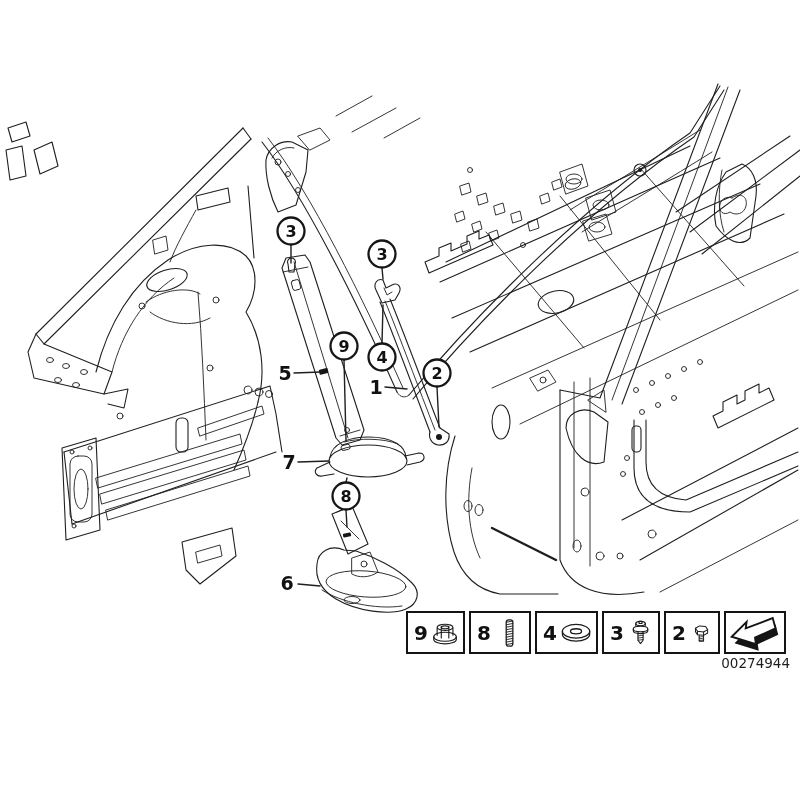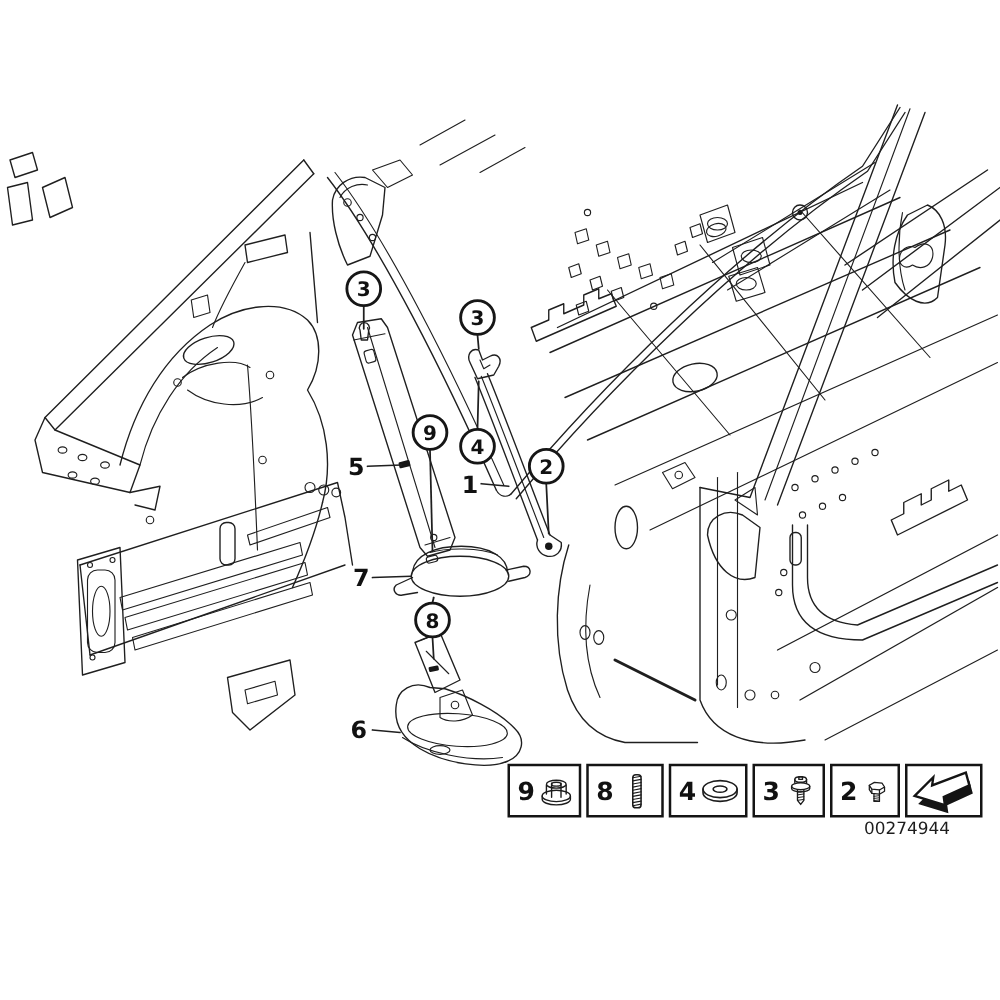--- a/index.html
+++ b/index.html
@@ -12,21 +12,21 @@
   .co-circle{fill:#fff;stroke:#161616;stroke-width:2.3;}
   .co-num{font:bold 16px "DejaVu Sans",sans-serif;fill:#111;text-anchor:middle;}
   .co-plain{font:bold 19px "DejaVu Sans",sans-serif;fill:#111;text-anchor:middle;}
   .dark{fill:#161616;stroke:none;}
   .legend{position:absolute;left:406px;top:611px;display:flex;gap:4px;}
   .cell{box-sizing:border-box;height:43px;border:2px solid #141414;background:#fff;
         display:flex;align-items:center;padding:0 3px 0 6px;}
   .cell .num{font:bold 20px "DejaVu Sans",sans-serif;color:#111;margin-right:2px;}
   .icon-svg{display:block;}
   .ic{fill:none;stroke:#1c1c1c;stroke-width:1.5;stroke-linecap:round;stroke-linejoin:round;}
-  .pn{position:absolute;left:668px;top:655px;width:92px;text-align:right;
+  .pn{position:absolute;left:698px;top:655px;width:92px;text-align:right;
       font:13.5px "DejaVu Sans",sans-serif;color:#1d1d1d;}
 </style>
 </head>
 <body>
 
 <div id="stage">
 
 <svg id="drawing" width="800" height="800" viewBox="0 0 800 800">
 
   <g>

